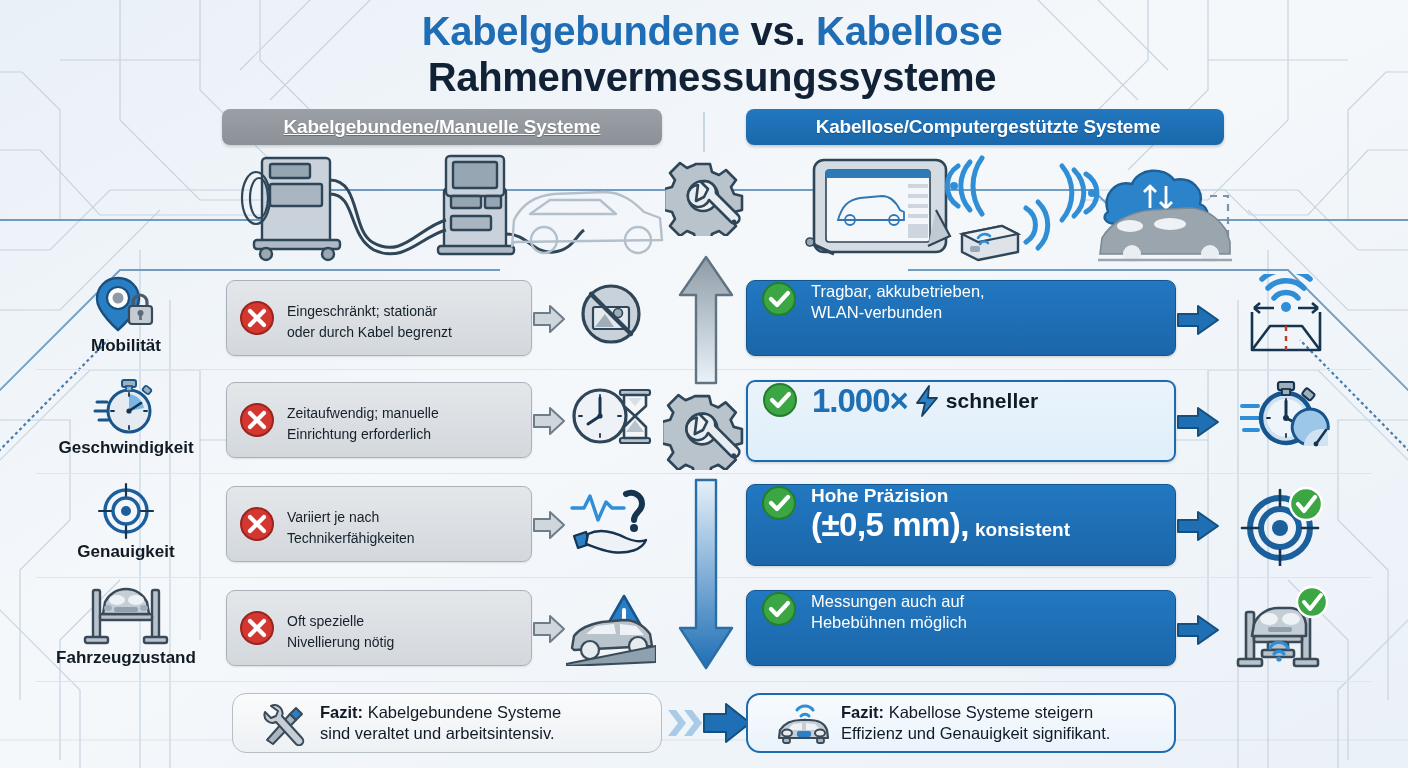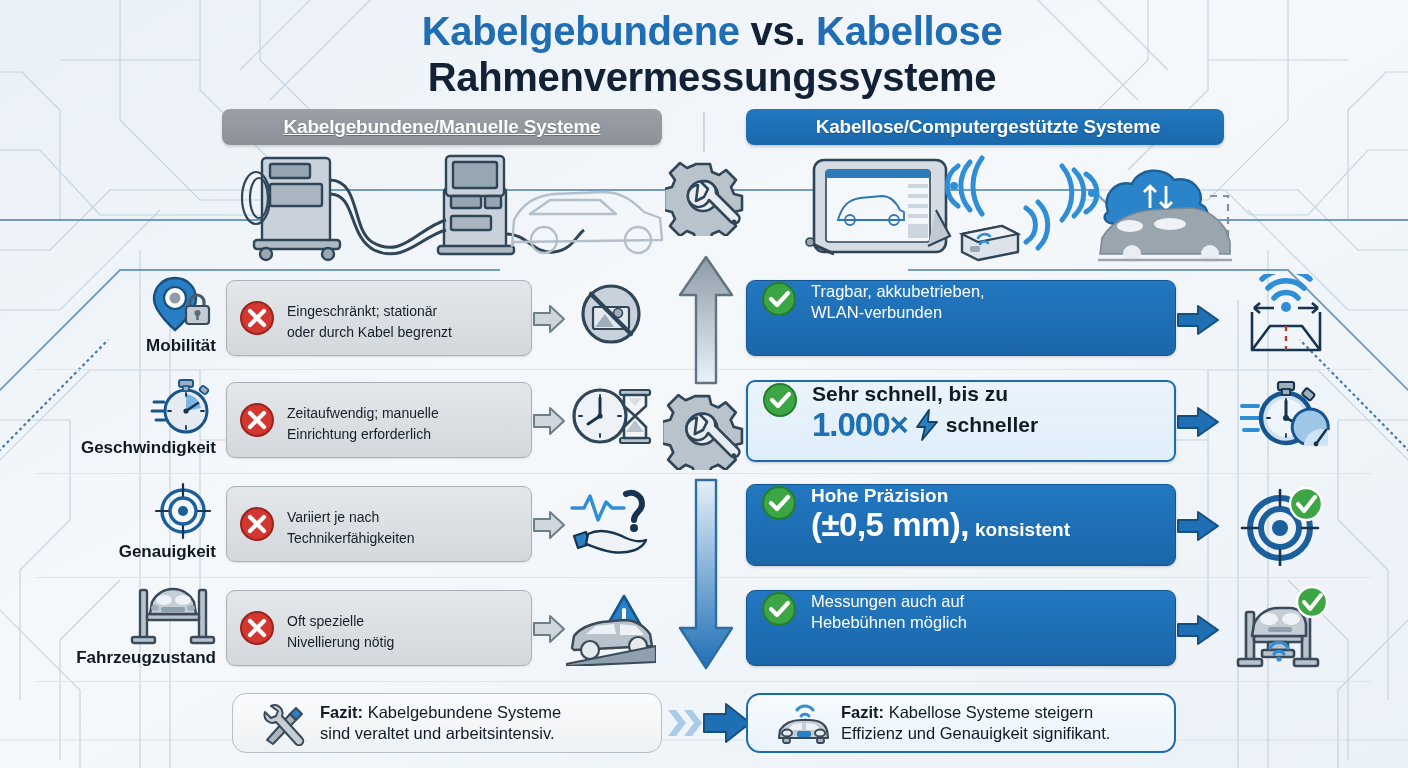--- a/index.html
+++ b/index.html
@@ -67,21 +67,21 @@
 
   
   .row { position: absolute; left: 0; width: 1408px; z-index: 3; }
   .row-sep {
     position:absolute; left:36px; width:1336px; height:1px;
     background:#dfe5ea; z-index:2;
   }
 
   .cat {
     position: absolute; left: 36px; width: 180px;
-    display:flex; flex-direction:column; align-items:flex-end;
+    display:flex; flex-direction:column; align-items:center;
   }
   .cat-label {
     font-size: 17px; font-weight: bold; color: #121b24;
     margin-top: 2px; white-space: nowrap;
   }
 
   
   .card-gray {
     position: absolute; left: 226px; width: 306px; height: 76px;
     background: linear-gradient(180deg,#e4e7ea 0%, #d3d8dd 100%);
@@ -515,21 +515,20 @@
       <path d="M56 50 L74 50 L65 38 Z" fill="#b8c3cc"></path>
       <path d="M58 16 L72 16 L65 24 Z" fill="#d7dee4"></path>
     </svg>
 
     <div class="card-blue light" style="top:4px;height:82px">
       <svg class="badge" width="36" height="36" viewBox="0 0 36 36">
         <circle cx="18" cy="18" r="16" fill="#3ca544" stroke="#247f2c" stroke-width="2"></circle>
         <path d="M10 18 L16 24 L27 12" stroke="#fff" stroke-width="4.2" fill="none" stroke-linecap="round" stroke-linejoin="round"></path>
       </svg>
       <div>
-        <div class="big-line">Sehr schnell, bis zu</div>
         <div style="display:flex;align-items:center;gap:6px;margin-top:2px">
           <span class="big-num">1.000×</span>
           <svg width="26" height="32" viewBox="0 0 26 32">
             <path d="M15 1 L3 18 L11 18 L8 31 L23 13 L14 13 Z" fill="#2b7fc4" stroke="#15405f" stroke-width="1.8" stroke-linejoin="round"></path>
           </svg>
           <span class="big-suffix">schneller</span>
         </div>
       </div>
     </div>
 

